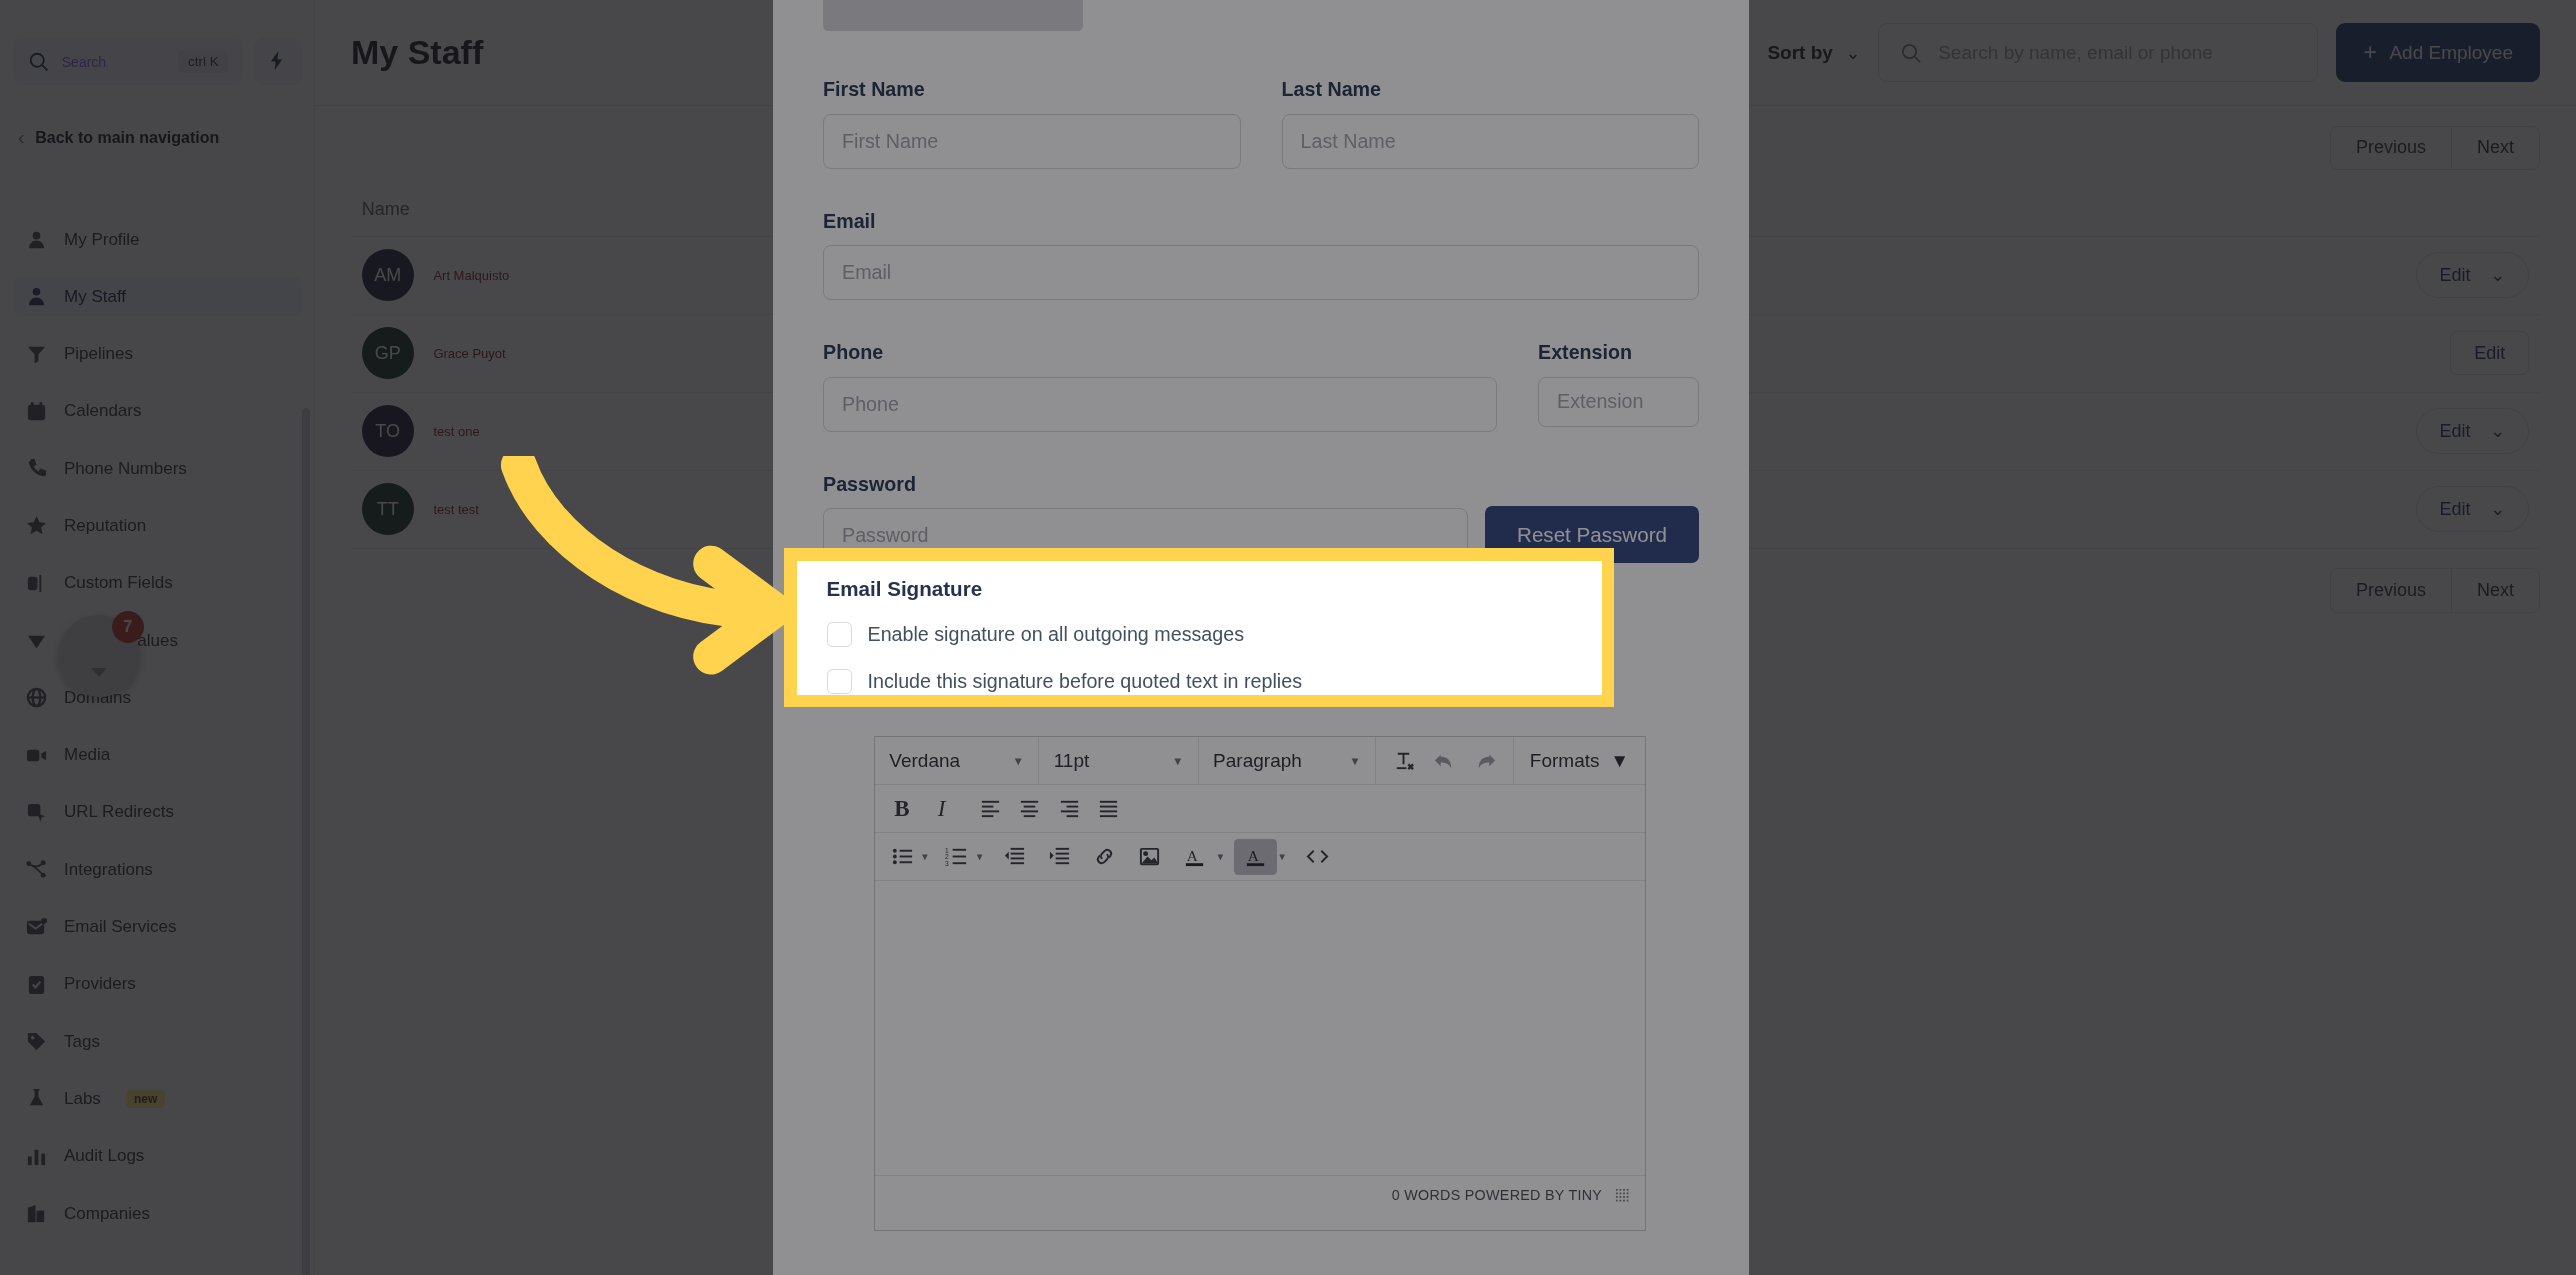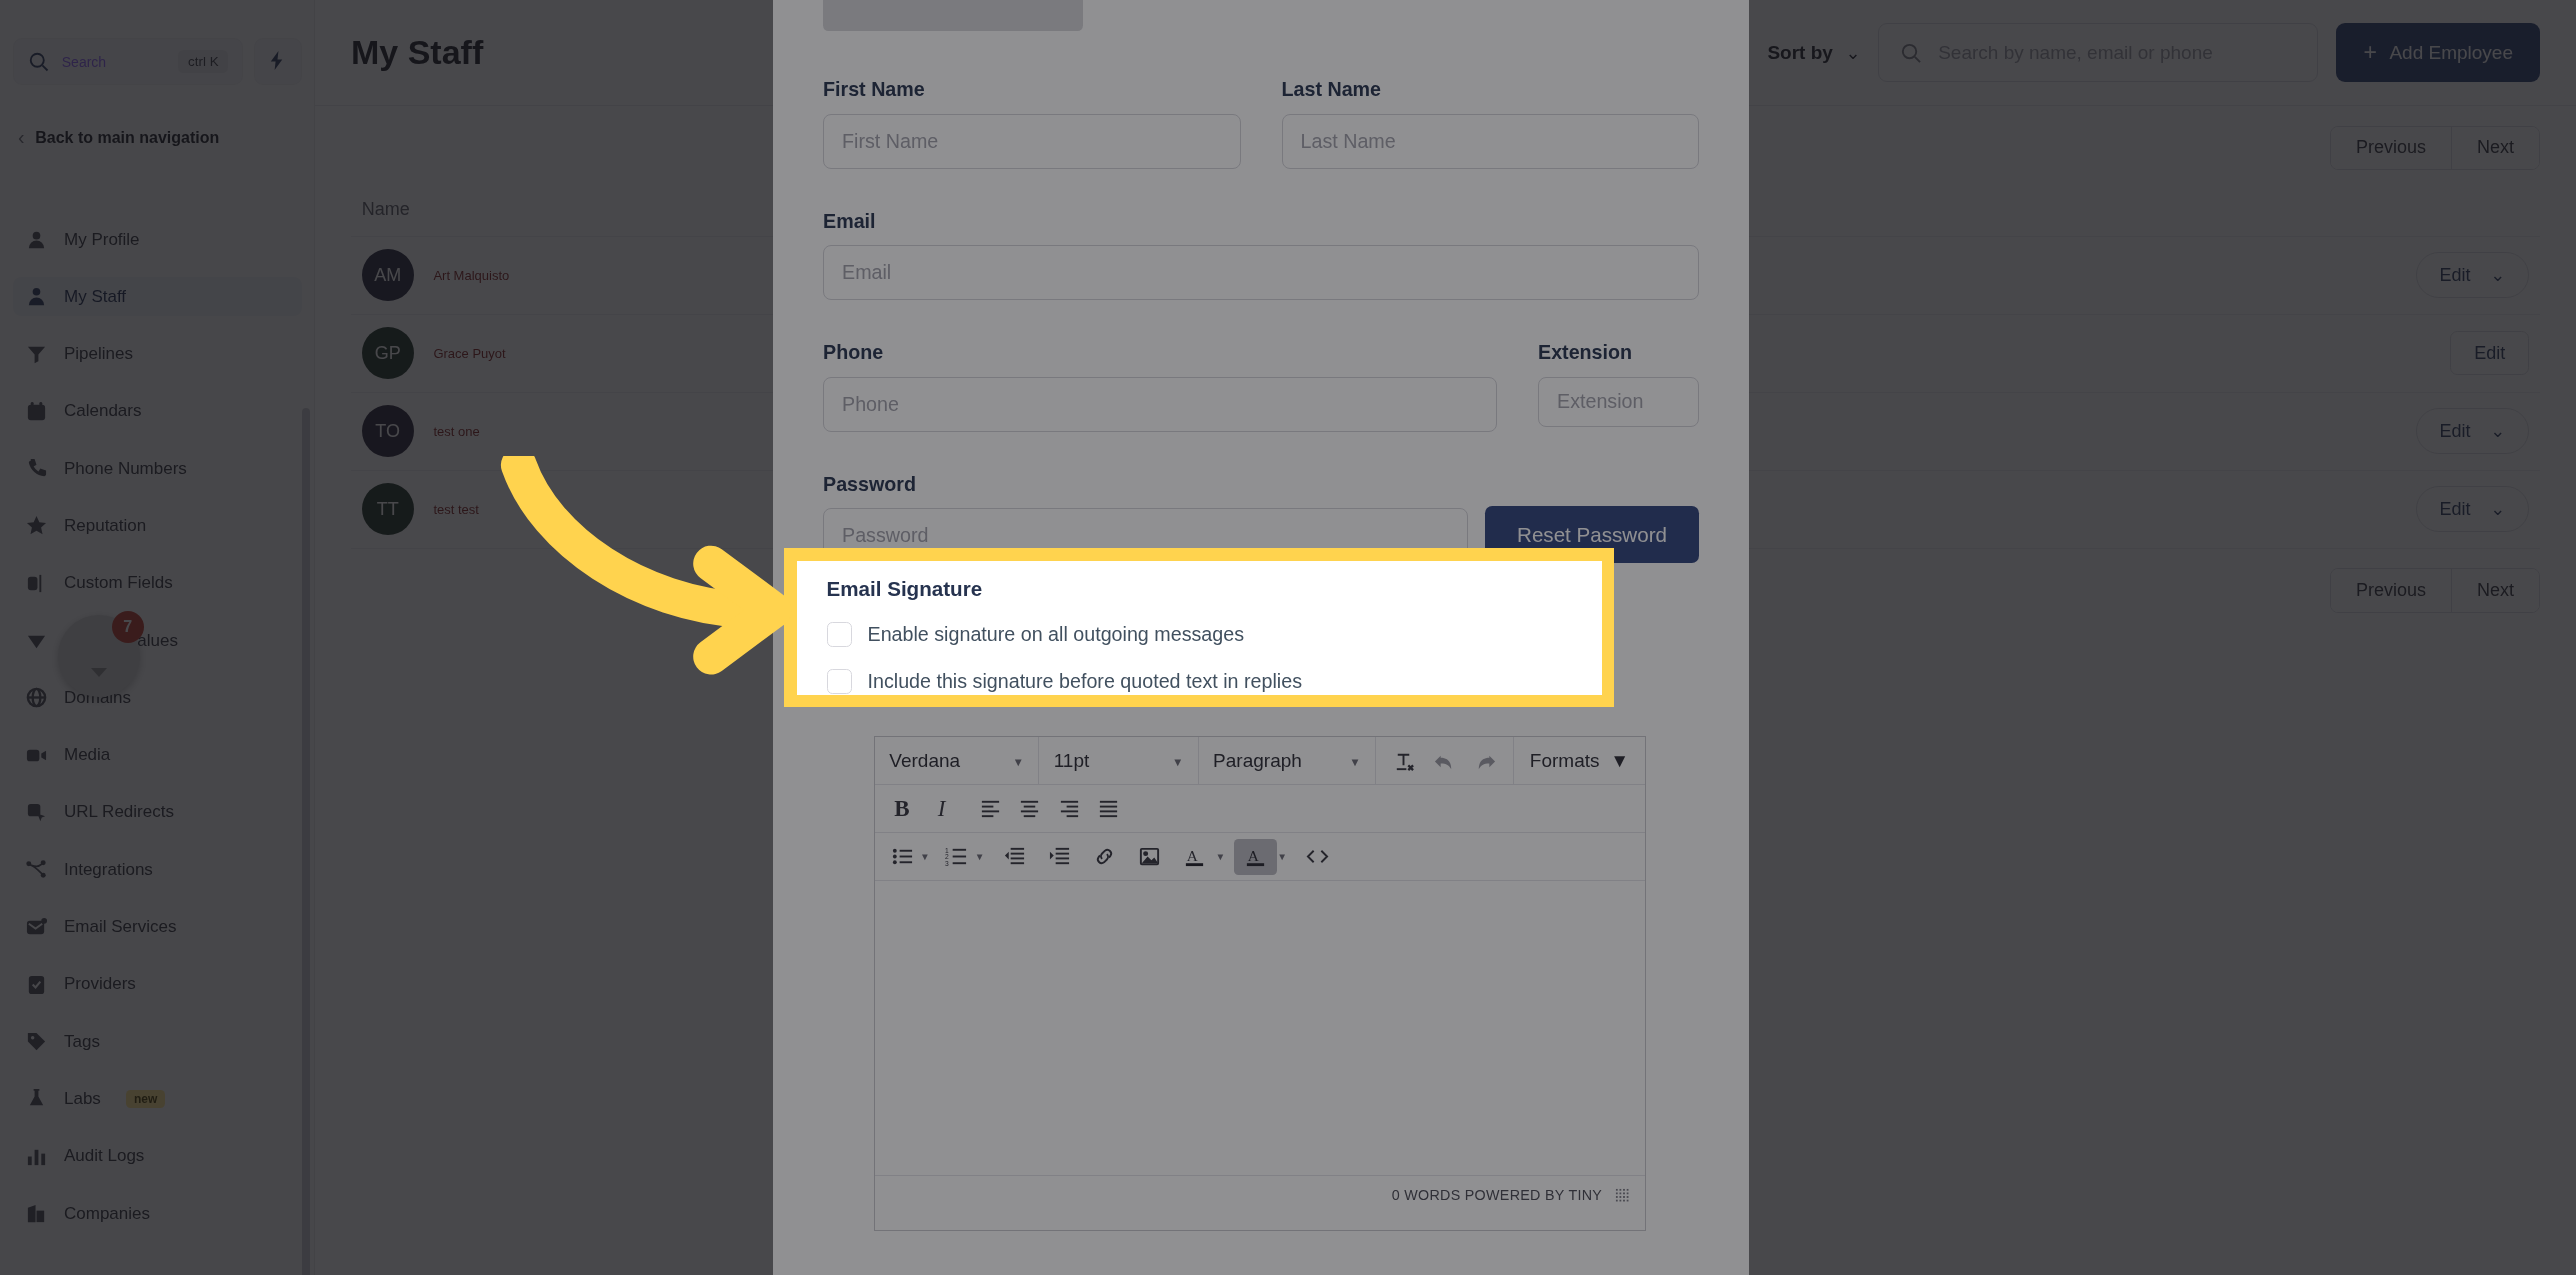--- a/index.html
+++ b/index.html
@@ -216,21 +216,21 @@
     background: #fff; flex: none;
   }
   .cbl { font-size: 19.7px; color: #41505f; }
 
   
   #editor-wrap {
     position: absolute; left: 874px; top: 736px; width: 772px; height: 495px;
     border: 0.9px solid #c9c9cf; background: #fff; z-index: 10;
   }
   .tb-row1 {
-    display: flex; height: 48px; border-bottom: 0.9px solid #e3e3e8;
+    display: flex; align-items: center; height: 48px; border-bottom: 0.9px solid #e3e3e8;
   }
   .tb-sel {
     display: flex; align-items: center; justify-content: space-between;
     height: 48px; padding: 0 14.3px; font-size: 19px; color: #2b2b34;
     border-right: 0.9px solid #e3e3e8;
   }
   .tb-sel .ca { font-size: 11.6px; color: #6b6b75; margin-left: 16px; }
   .tb-sel.font { width: 166px; }
   .tb-sel.size { width: 161px; }
   .tb-sel.para { width: 179px; }

